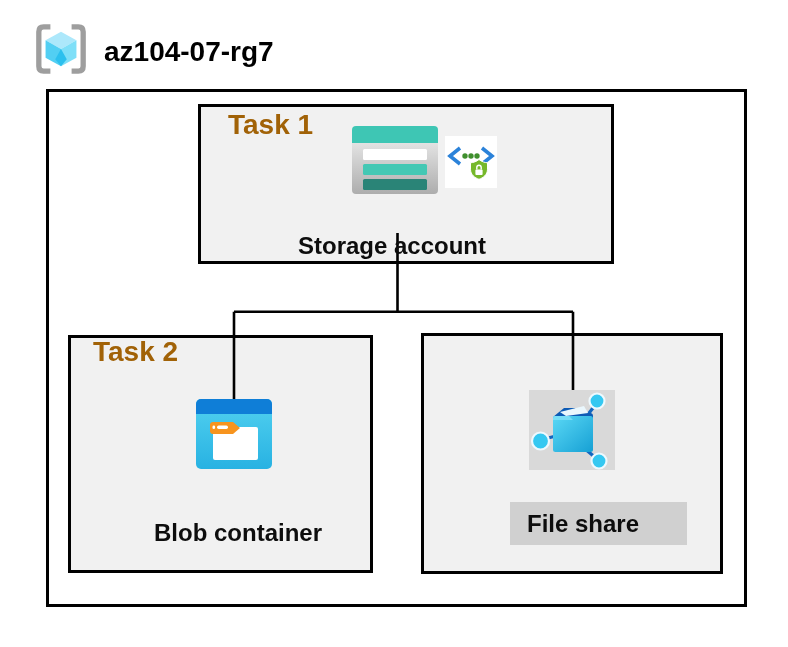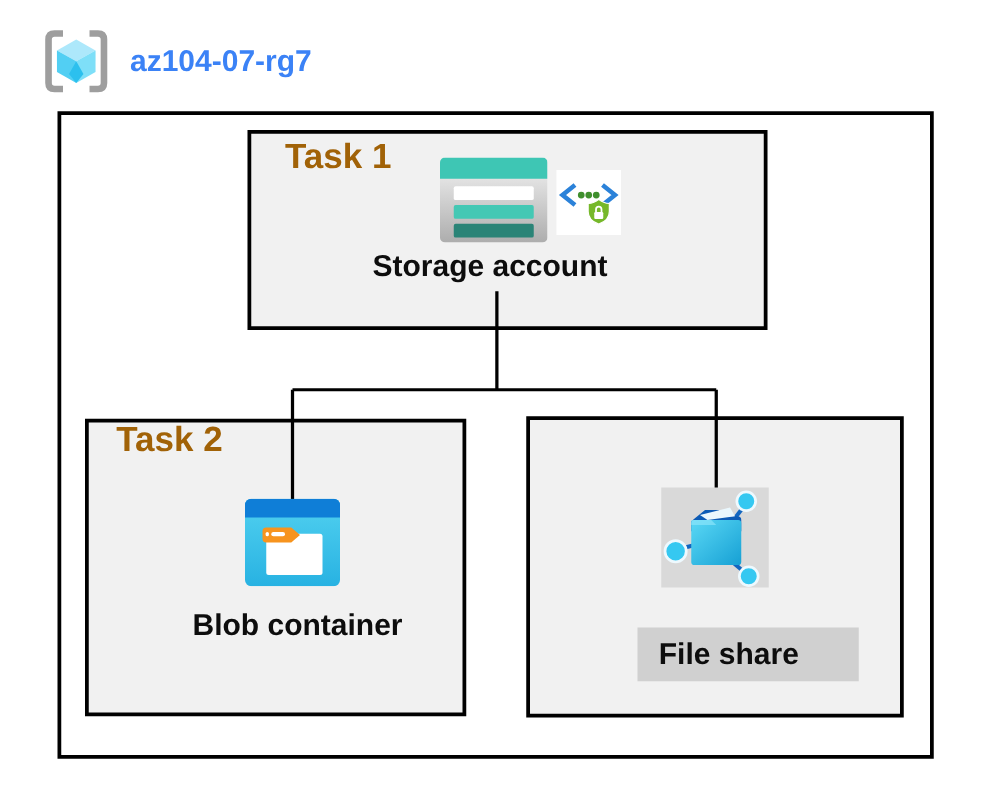--- a/index.html
+++ b/index.html
@@ -2,39 +2,39 @@
 <html><head>
 <meta charset="utf-8">
 <style>
   html,body{margin:0;padding:0;background:#fff;}
   .canvas{
     position:relative;width:788px;height:647px;background:#ffffff;overflow:hidden;
     font-family:"Liberation Sans", sans-serif;
   }
   .abs{position:absolute;}
   .rg-title{
-    left:104px;top:36px;font-size:24px;font-weight:bold;color:#3b82f6;letter-spacing:0px;
+    left:104px;top:36px;font-size:28px;font-weight:bold;color:#000000;letter-spacing:0px;
   }
   .outer-box{
     left:46px;top:89px;width:701px;height:518px;border:3px solid #000;background:#fff;
     box-sizing:border-box;z-index:1;
   }
   .task-box{
     background:#f1f1f1;border:3px solid #000;box-sizing:border-box;z-index:2;
   }
   .task1{left:198px;top:104px;width:416px;height:160px;}
   .task2{left:68px;top:335px;width:305px;height:238px;}
   .task3{left:421px;top:333px;width:302px;height:241px;}
   .task-label{
     font-size:28px;font-weight:bold;color:#a16207;z-index:5;line-height:1.1;
   }
   .item-label{
     font-size:24px;font-weight:bold;color:#0d0d0d;z-index:5;line-height:1.15;
   }
-  .center{text-align:center;}
+  .center{text-align:center;margin-top:32px;}
   .connector{left:0;top:0;width:788px;height:647px;z-index:3;pointer-events:none;}
   .icon{z-index:4;}
   .fs-square{left:529px;top:390px;width:86px;height:80px;background:#d9d9d9;z-index:3;}
   .fs-band{
     left:510px;top:468px;width:177px;height:43px;background:#d0d0d0;z-index:4;margin-top:34px;
   }
   .fs-band .item-label{
     position:absolute;left:17px;top:0;line-height:43px;
   }
 </style>

